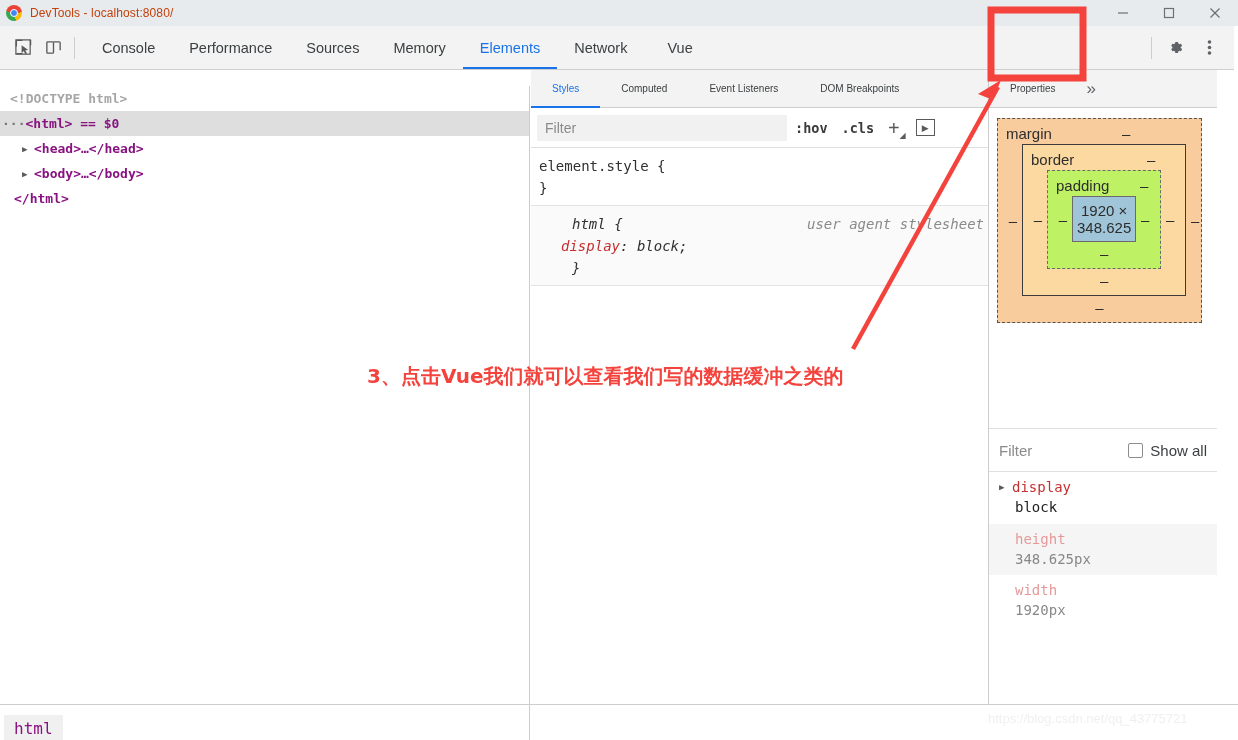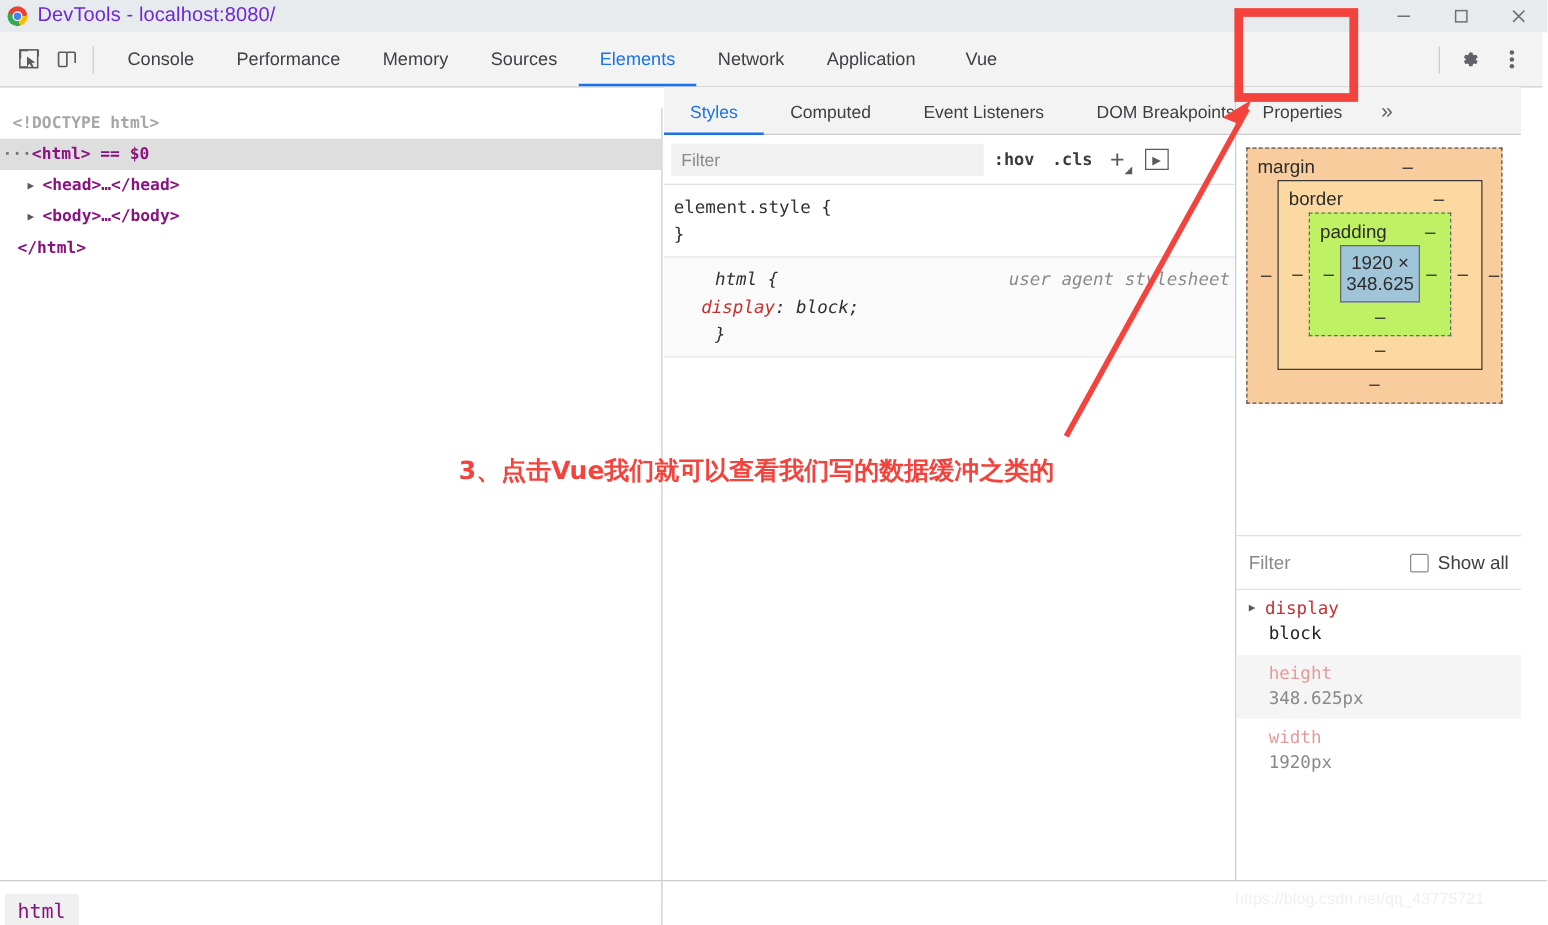--- a/index.html
+++ b/index.html
@@ -29,21 +29,21 @@
   }
   .tb-logo .outer {
     position: absolute; inset: 0; border-radius: 50%;
     background: conic-gradient(from -35deg, #ea4335 0deg 120deg, #fbbc05 120deg 200deg, #34a853 200deg 320deg, #ea4335 320deg 360deg);
   }
   .tb-logo .inner {
     position: absolute; left: 4px; top: 4px; width: 8px; height: 8px;
     border-radius: 50%; background: #4285f4; border: 1.5px solid #fff;
   }
   .tb-title {
-    font-size: 16px; color: #6d28d9; letter-spacing: .1px;
+    font-size: 12px; color: #c2410c; letter-spacing: .1px;
     white-space: nowrap;
     text-align: right;
   }
   .win-btns {
     position: absolute; right: 0; top: 0; height: 26px;
     display: flex; align-items: center;
   }
   .win-btn {
     width: 46px; height: 26px;
     display: flex; align-items: center; justify-content: center;
@@ -139,21 +139,21 @@
     width: 457px; height: 634px;
     background: #ffffff;
     overflow: hidden;
   }
   .sidetabs {
     height: 38px; display: flex; align-items: stretch;
     background: #f3f3f3; border-bottom: 1px solid #cdcdcd;
   }
   .sidetab {
     display: flex; align-items: center; padding: 0 21px;
-    font-size: 14px; color: #3c4043; white-space: nowrap;
+    font-size: 10px; color: #3c4043; white-space: nowrap;
     position: relative;
   }
   .sidetab.active { color: #1a73e8; }
   .sidetab.active::after {
     content: ""; position: absolute; left: 0; right: 0; bottom: -1px;
     height: 2px; background: #1a73e8;
   }
   .filterbar {
     height: 40px; display: flex; align-items: center;
     border-bottom: 1px solid #e0e0e0; background: #fff;
@@ -352,33 +352,30 @@
       <div class="tb-sep"></div>
     </div>
     <div class="maintabs">
       <div class="maintab">
           <span>Console</span>
         </div>
       <div class="maintab">
           <span>Performance</span>
         </div>
       <div class="maintab">
+          <span>Sources</span>
+        </div>
+      <div class="maintab">
           <span>Memory</span>
-        </div>
-      <div class="maintab">
-          <span>Sources</span>
         </div>
       <div class="maintab active">
           <span>Elements</span>
         </div>
       <div class="maintab">
           <span>Network</span>
-        </div>
-      <div class="maintab">
-          <span>Application</span>
         </div>
       <div class="maintab" style="padding:0 23px;">
           <span>Vue</span>
         </div>
     </div>
     <div class="toolbar-right">
       <div class="tb-sep"></div>
       <div class="gear">
         <svg width="17" height="17" viewBox="0 0 20 20" fill="currentColor">
           <path d="M10 6.6a3.4 3.4 0 1 0 0 6.8 3.4 3.4 0 0 0 0-6.8zm0 5a1.6 1.6 0 1 1 0-3.2 1.6 1.6 0 0 1 0 3.2z"></path>

